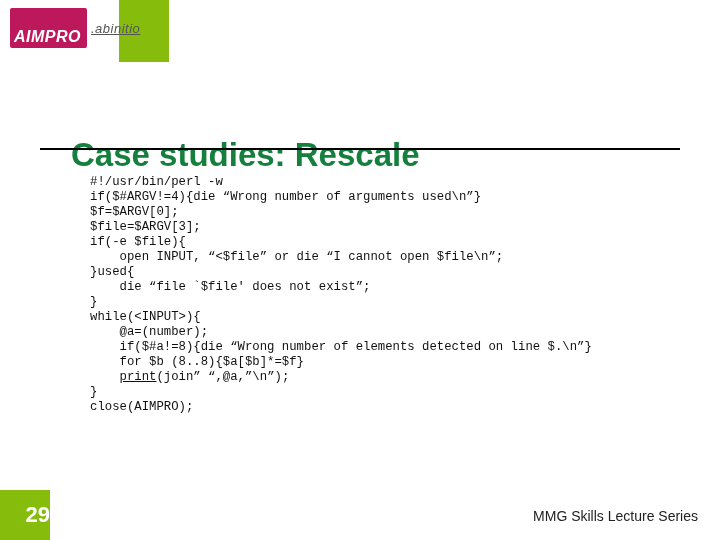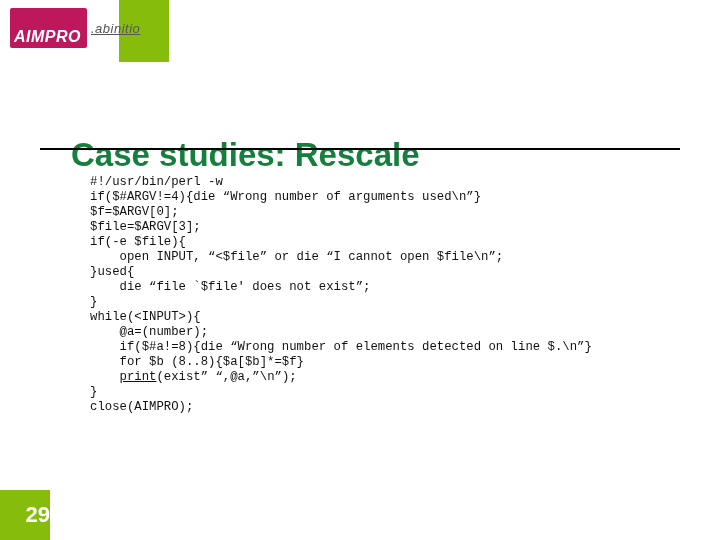--- a/index.html
+++ b/index.html
@@ -38,22 +38,23 @@
 <span>$file=$ARGV[3];</span>
 <span>if(-e $file){</span>
 <span>    open INPUT, “&lt;$file” or die “I cannot open $file\n”;</span>
 <span>}used{</span>
 <span>    die “file `$file' does not exist”;</span>
 <span>}</span>
 <span>while(&lt;INPUT&gt;){</span>
 <span>    @a=(number);</span>
 <span>    if($#a!=8){die “Wrong number of elements detected on line $.\n”}</span>
 <span>    for $b (8..8){$a[$b]*=$f}</span>
-<span>    </span><span class="u">print</span><span>(exist” “,@a,”\n”);</span>
+<span>    </span><span class="u">print</span><span>(join” “,@a,”\n”);</span>
 <span>}</span>
 <span>close(AIMPRO);</span></div>
 
   <div class="pagebox">
     <span>29</span>
   </div>
 
+  <div class="footer">MMG Skills Lecture Series</div>
 
 </div>
 
 </body></html>

